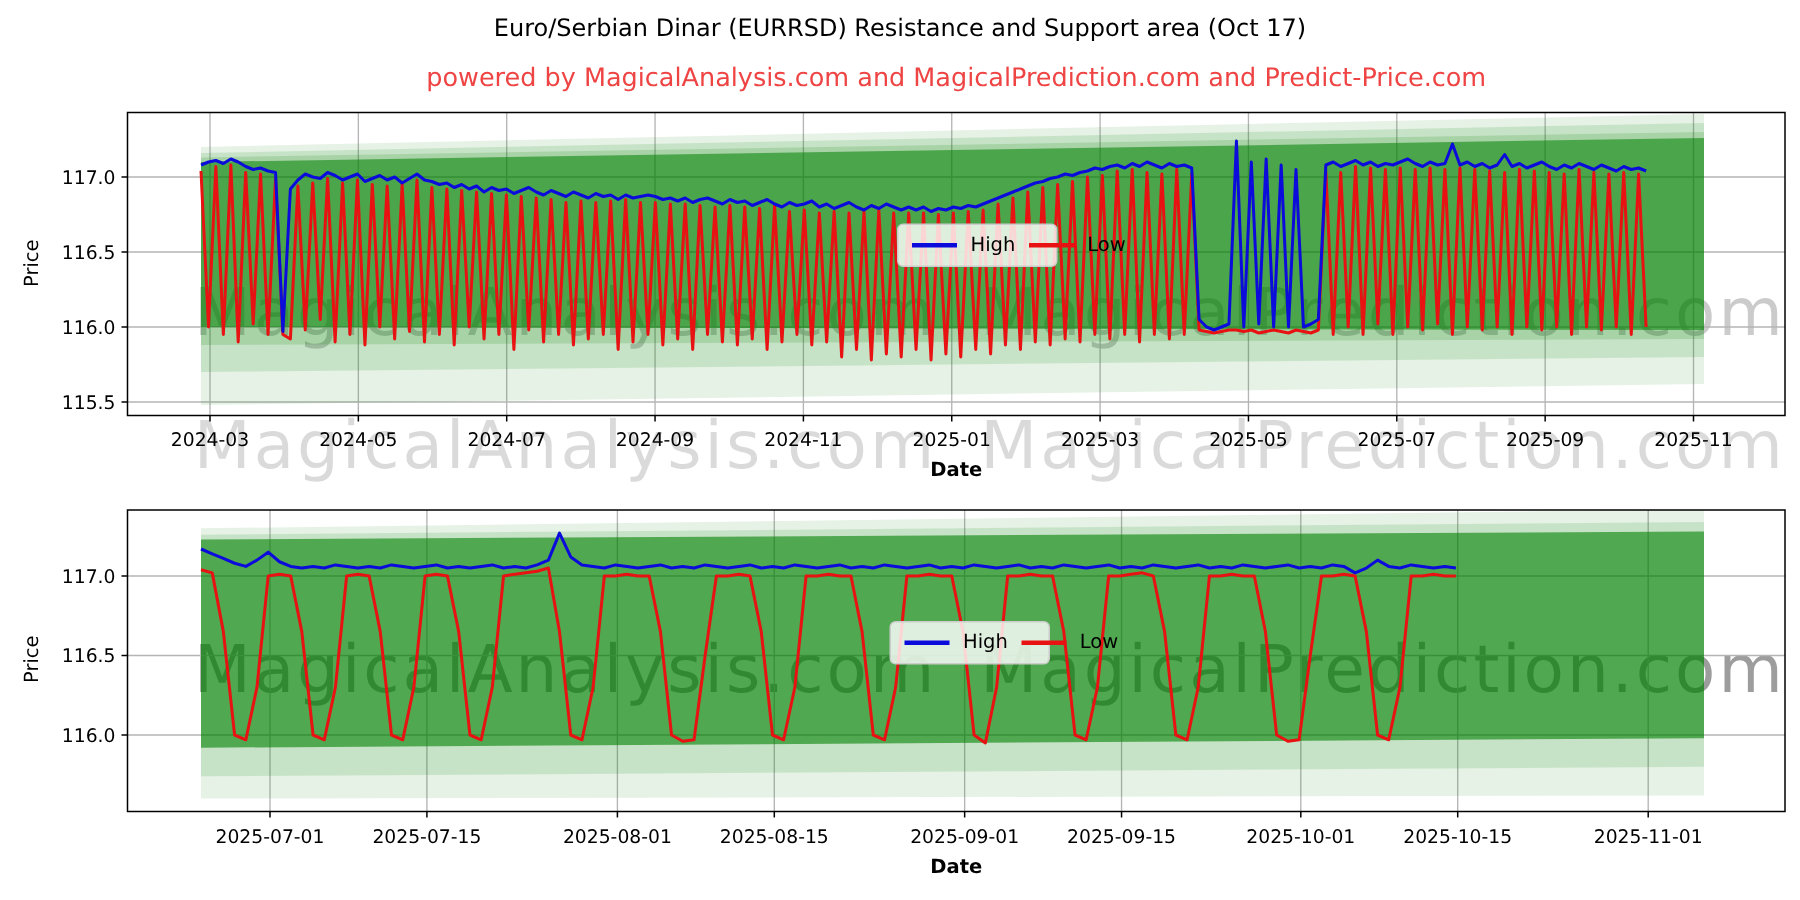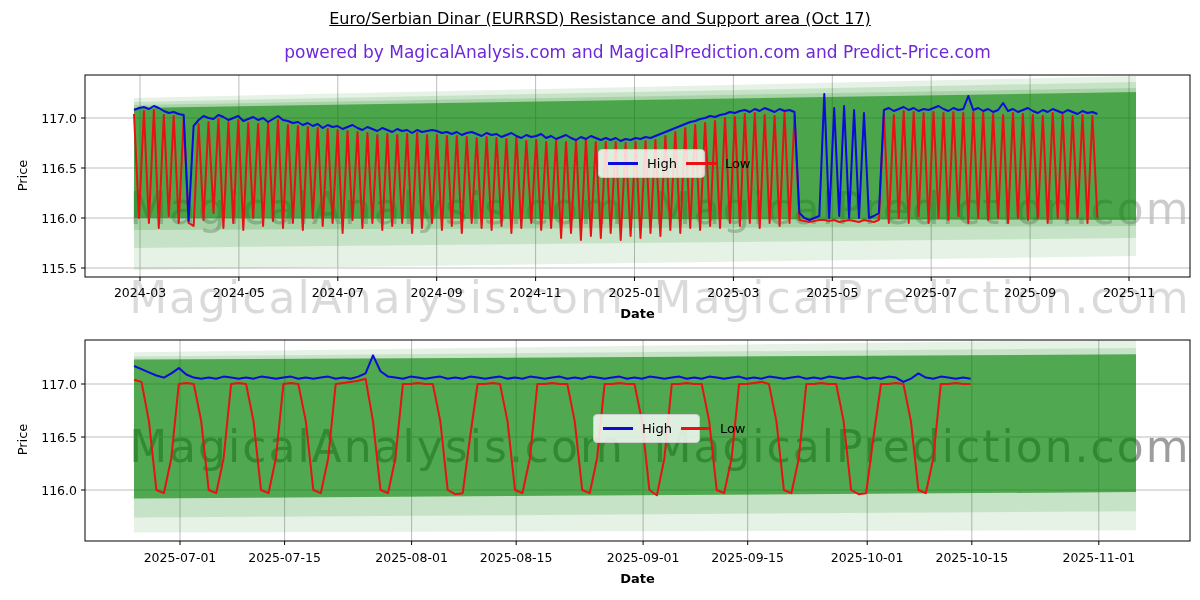--- a/index.html
+++ b/index.html
@@ -2,25 +2,25 @@
 <html><head>
 <meta charset="utf-8">
 <style>
   html,body{margin:0;padding:0;background:#ffffff;}
   #figure{
     position:relative;width:1200px;height:600px;background:#ffffff;
     font-family:"DejaVu Sans","Liberation Sans",sans-serif;overflow:hidden;
   }
   .fig-title{
     position:absolute;left:0;top:9px;width:1200px;text-align:center;
-    font-size:16px;color:#000;text-decoration:underline;
+    font-size:16px;color:#000;
   }
   .fig-subtitle{
     position:absolute;left:85px;top:42px;width:1105px;text-align:center;
-    font-size:17px;color:#6d28d9;
+    font-size:17px;color:#ef4444;
   }
   .watermark{
     position:absolute;font-size:44px;letter-spacing:2px;color:#000;
     text-align:center;width:560px;pointer-events:none;white-space:nowrap;
   }
   .wm-gap{opacity:0.14;}
   .wm-top{opacity:0.20;}
   .wm-bot{opacity:0.38;}
   .axis-label{position:absolute;font-size:13px;color:#000;}
   .ylabel{transform:rotate(-90deg);transform-origin:center;width:60px;text-align:center;}

